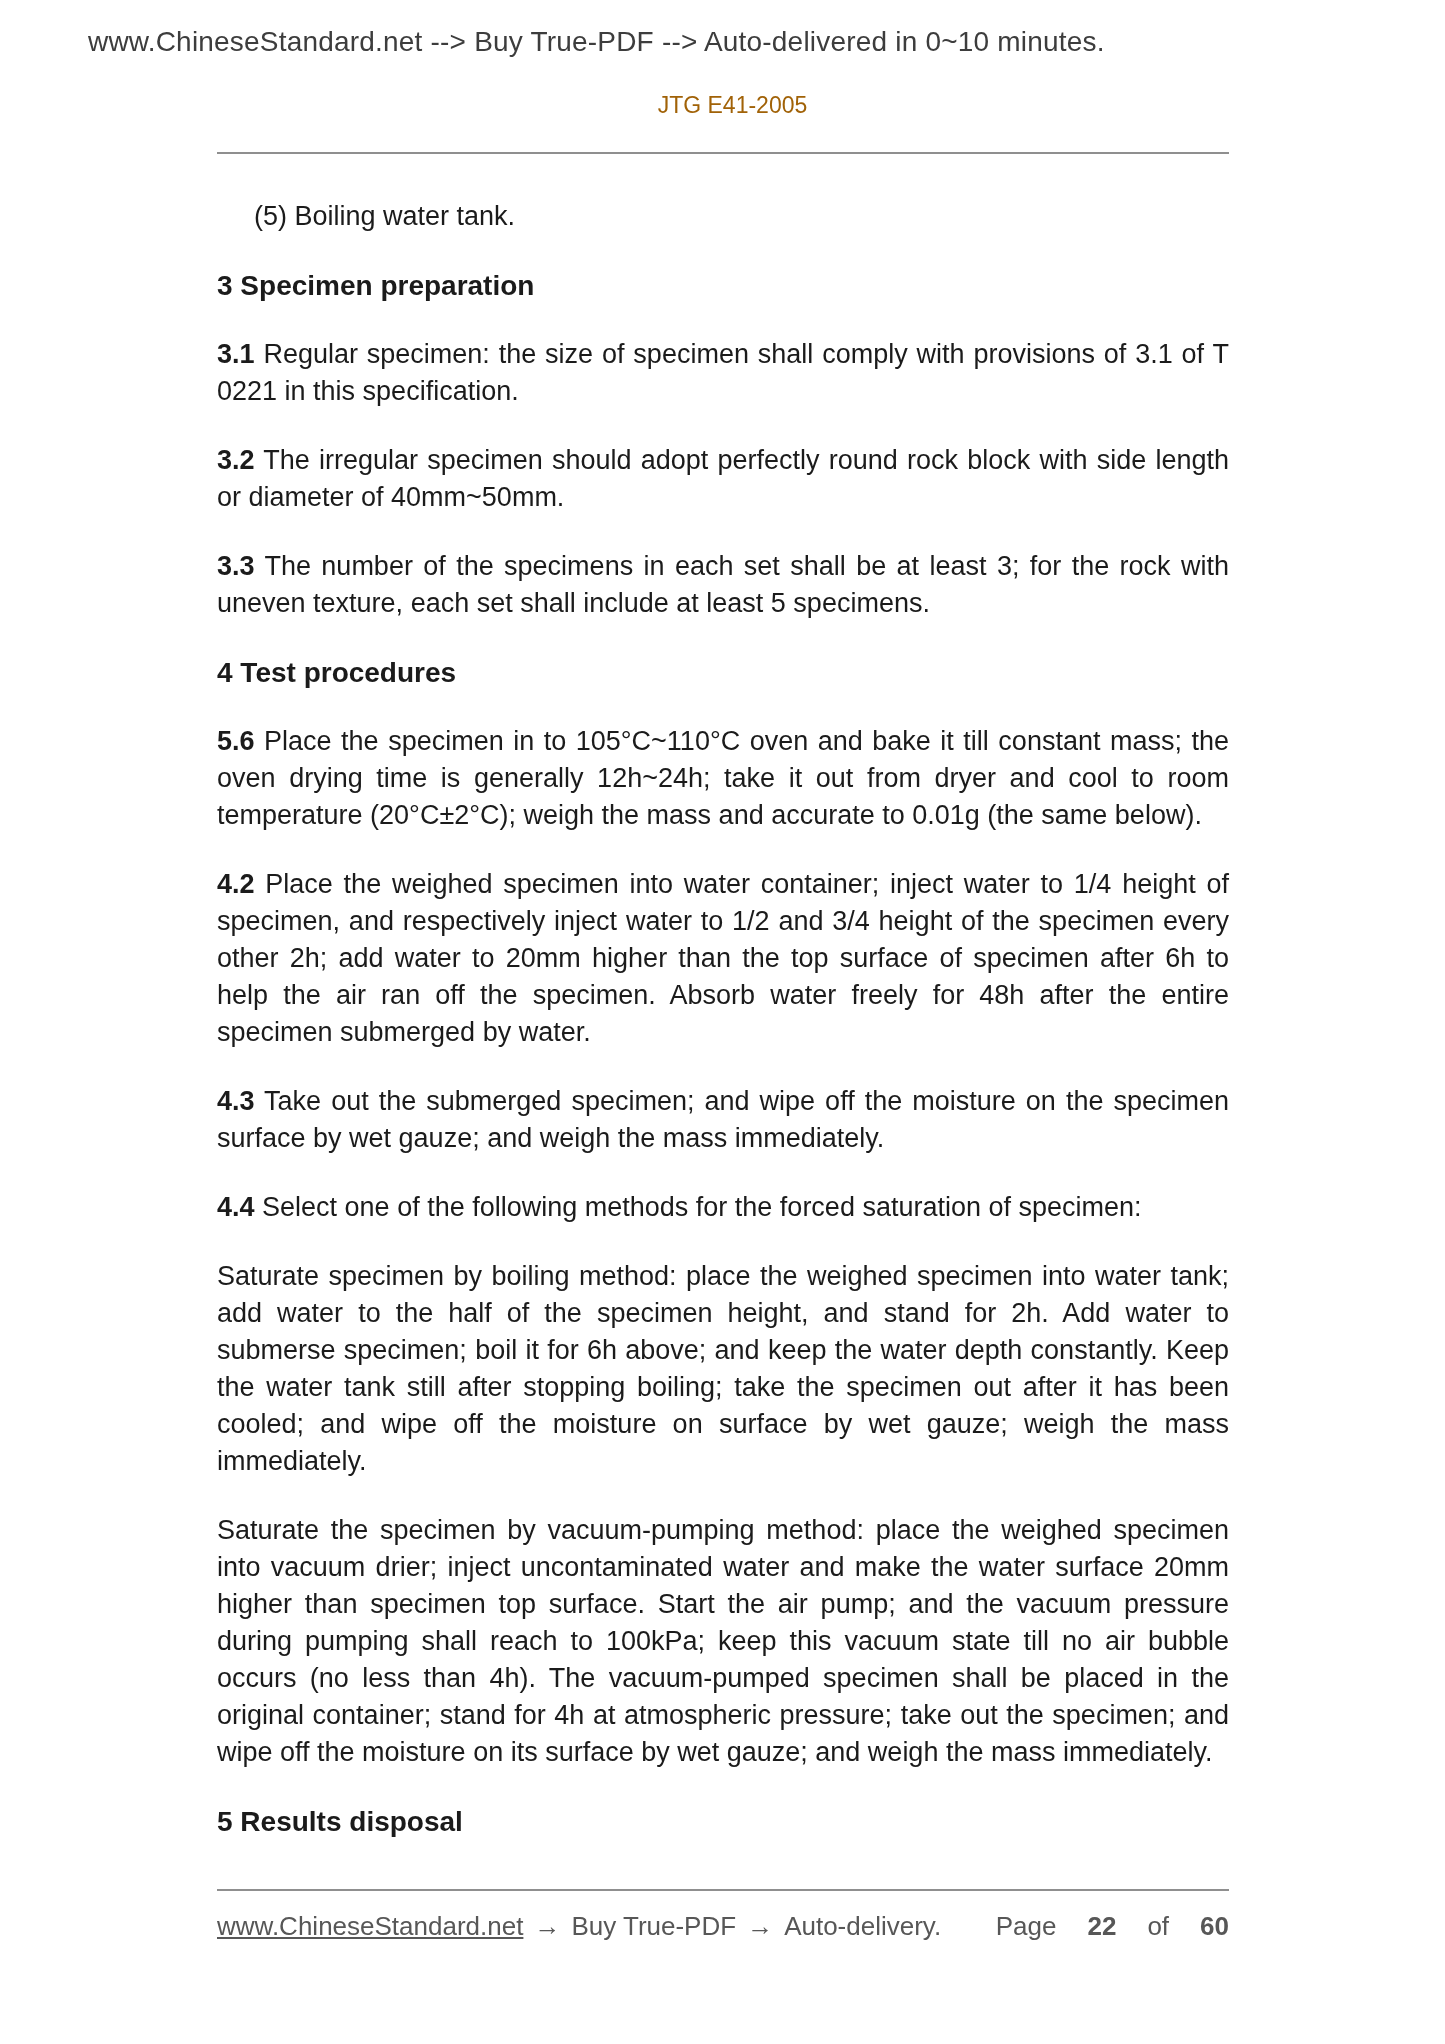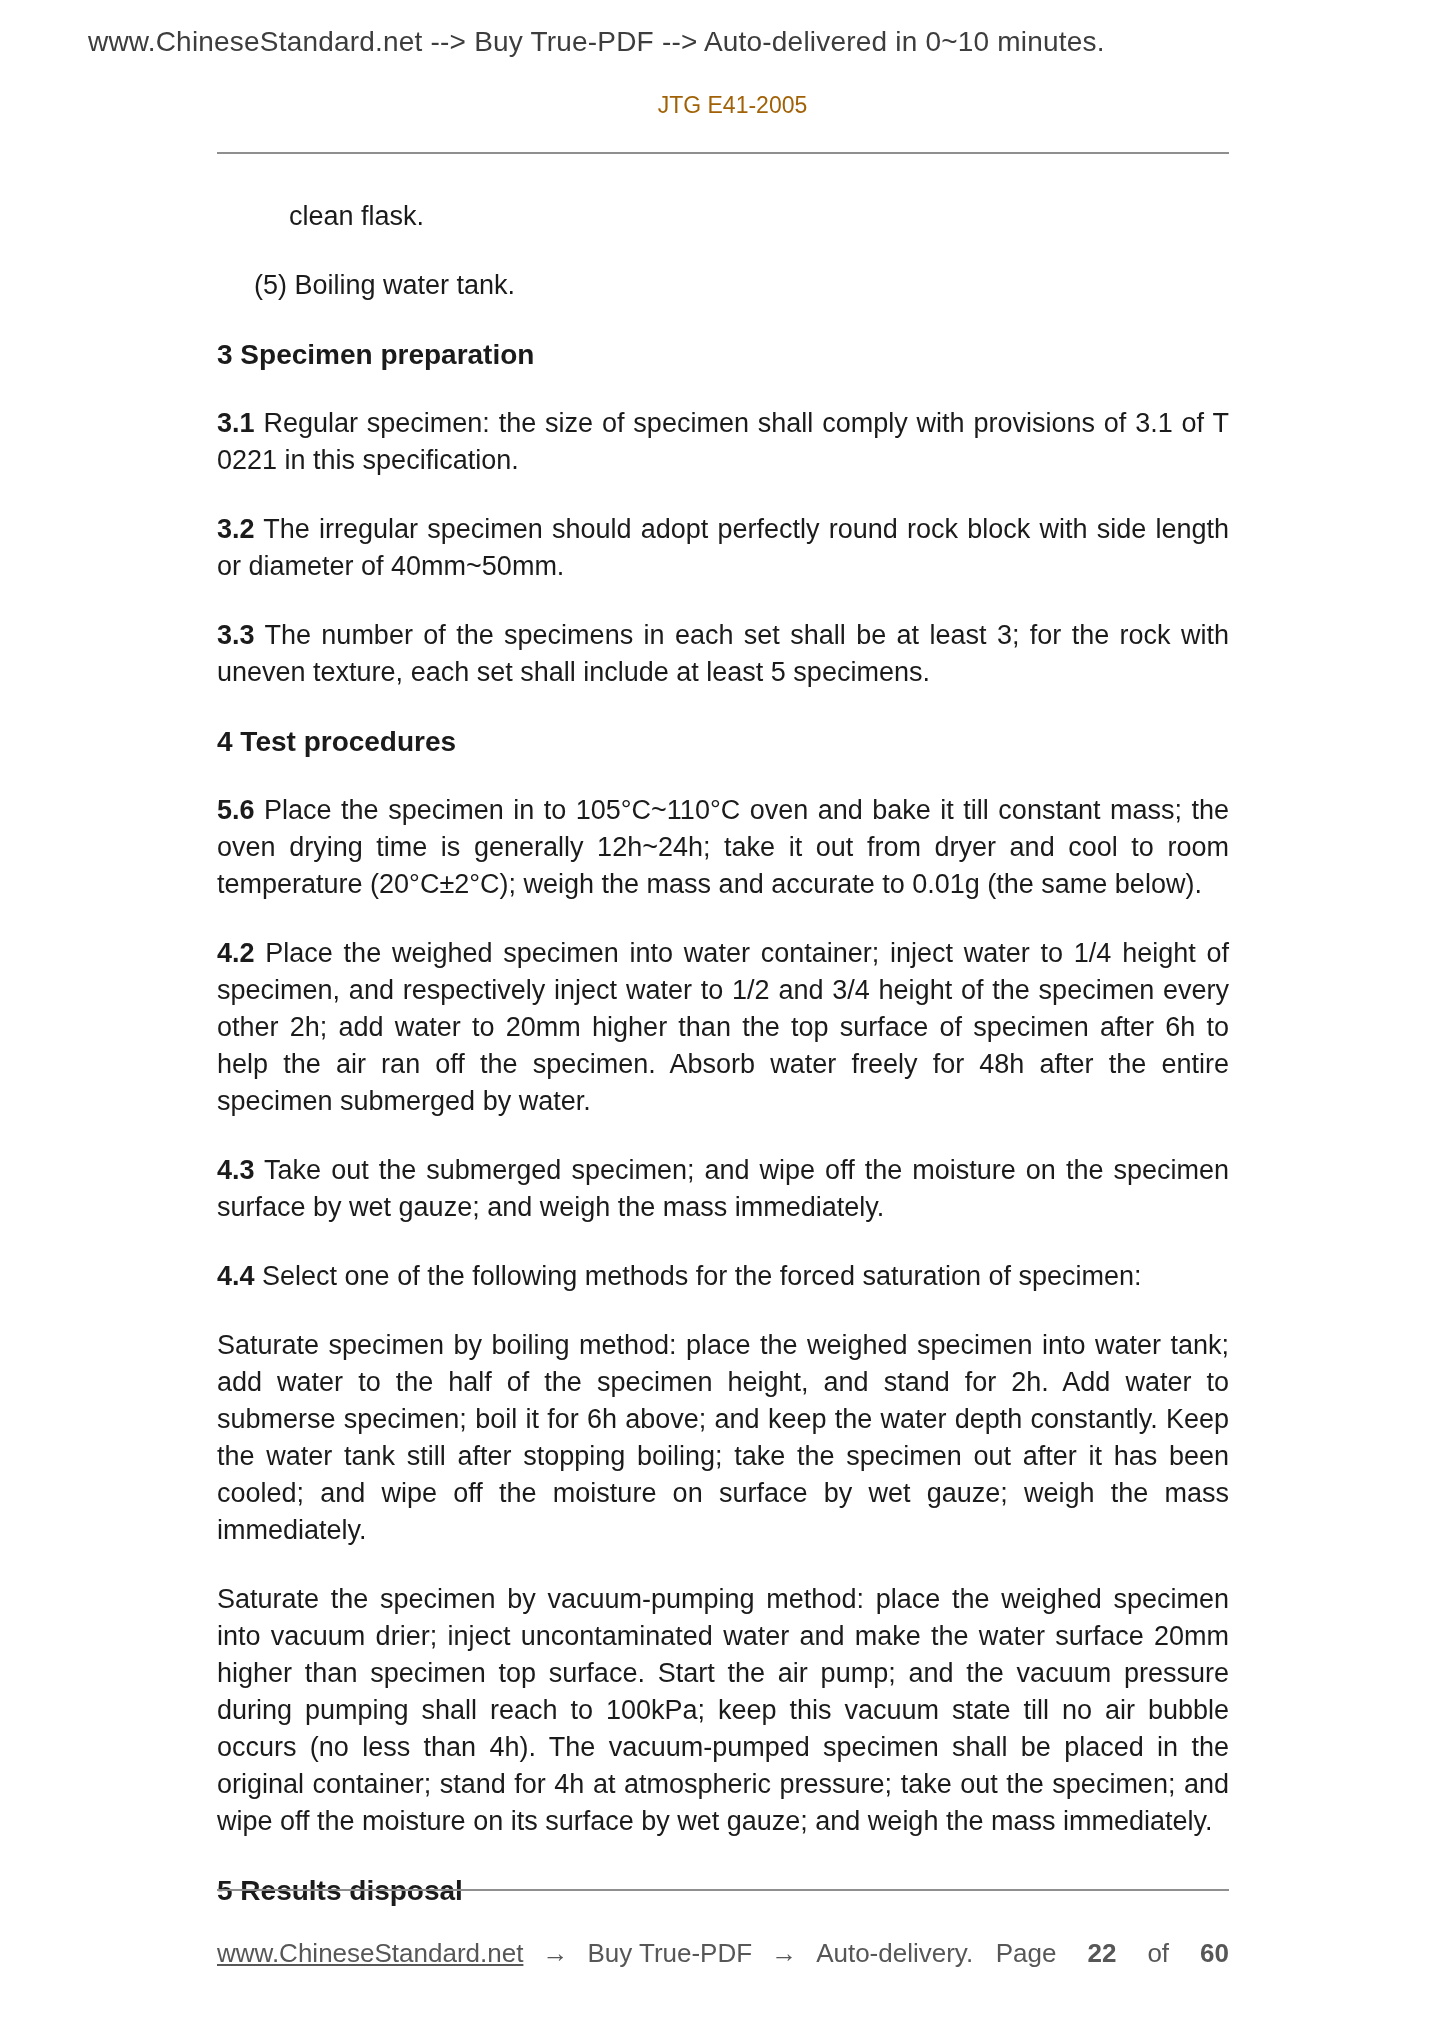--- a/index.html
+++ b/index.html
@@ -69,24 +69,23 @@
     width: 1012px;
     display: flex;
     justify-content: space-between;
     align-items: baseline;
     font-size: 26px;
     line-height: 40px;
     color: #575757;
   }
   .footer-left {
     display: flex;
-    gap: 19px;
+    gap: 11px;
     align-items: baseline;
     white-space: nowrap;
-    margin-top: 27px;
   }
   .footer-link {
     color: #575757;
     text-decoration: underline;
     cursor: pointer;
   }
   .footer-right {
     display: flex;
     gap: 31px;
     align-items: baseline;
@@ -99,21 +98,20 @@
 
 <div class="page">
 
   <div class="top-banner">www.ChineseStandard.net --&gt; Buy True-PDF --&gt; Auto-delivered in 0~10 minutes.</div>
 
   <div class="doc-code">JTG E41-2005</div>
 
   <div class="rule header-rule"></div>
 
   <div class="doc-body">
-      <div class="block line2">clean flask.</div>
       <div class="block line1">(5) Boiling water tank.</div>
       <div class="block heading">3 Specimen preparation</div>
       <div class="block para"><b class="num">3.1</b> Regular specimen: the size of specimen shall comply with provisions of 3.1 of T 0221 in this specification.</div>
       <div class="block para"><b class="num">3.2</b> The irregular specimen should adopt perfectly round rock block with side length or diameter of 40mm~50mm.</div>
       <div class="block para"><b class="num">3.3</b> The number of the specimens in each set shall be at least 3; for the rock with uneven texture, each set shall include at least 5 specimens.</div>
       <div class="block heading">4 Test procedures</div>
       <div class="block para"><b class="num">5.6</b> Place the specimen in to 105°C~110°C oven and bake it till constant mass; the oven drying time is generally 12h~24h; take it out from dryer and cool to room temperature (20°C±2°C); weigh the mass and accurate to 0.01g (the same below).</div>
       <div class="block para"><b class="num">4.2</b> Place the weighed specimen into water container; inject water to 1/4 height of specimen, and respectively inject water to 1/2 and 3/4 height of the specimen every other 2h; add water to 20mm higher than the top surface of specimen after 6h to help the air ran off the specimen. Absorb water freely for 48h after the entire specimen submerged by water.</div>
       <div class="block para"><b class="num">4.3</b> Take out the submerged specimen; and wipe off the moisture on the specimen surface by wet gauze; and weigh the mass immediately.</div>
       <div class="block para"><b class="num">4.4</b> Select one of the following methods for the forced saturation of specimen:</div>

